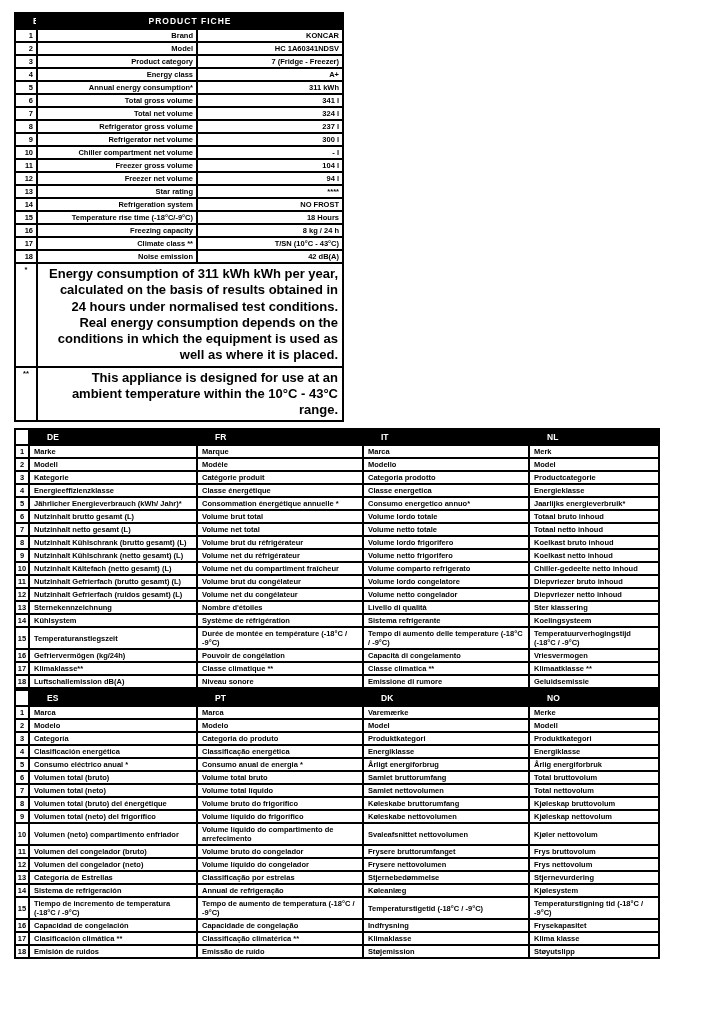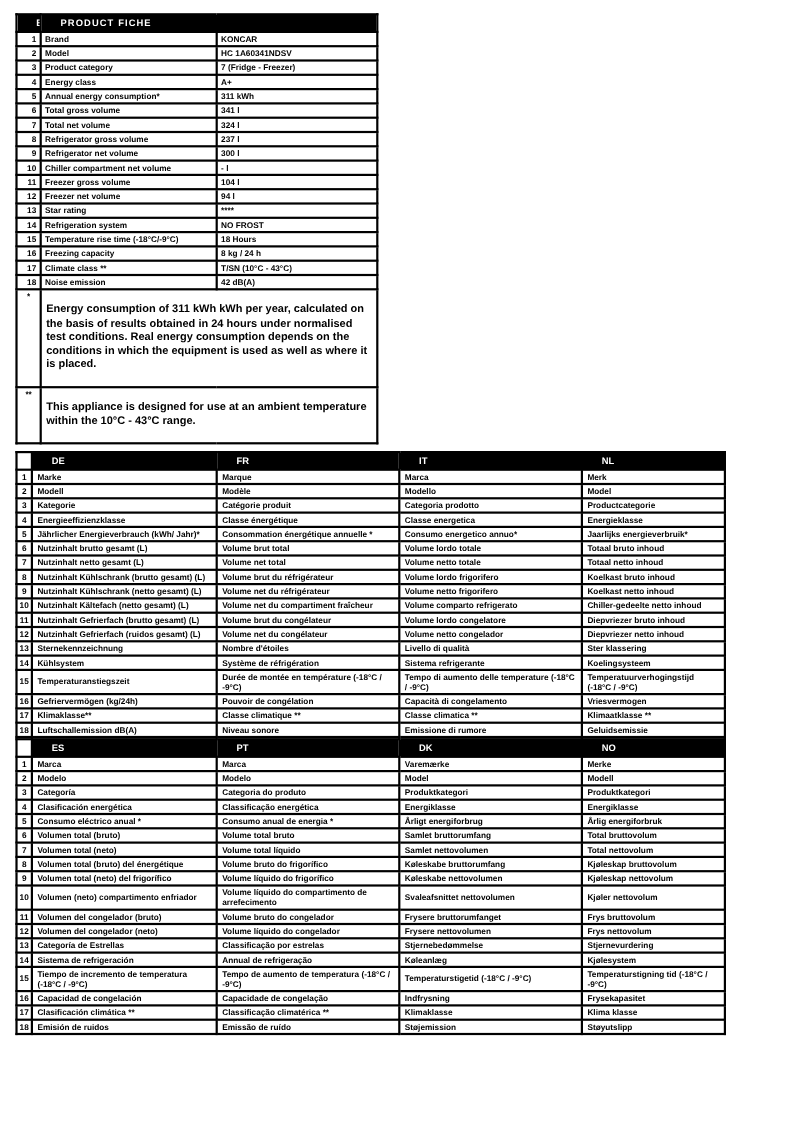--- a/index.html
+++ b/index.html
@@ -16,38 +16,38 @@
   th, td {
     border: 2px solid #000;
     font-weight: bold;
     color: #000;
     overflow: hidden;
     vertical-align: middle;
   }
 
   
   .fiche { width: 330px; margin-bottom: 6px; }
-  .fiche td { font-size: 7.5px; line-height: 1.2; padding: 1px 3px; height: 13px; }
+  .fiche td { font-size: 7.5px; line-height: 1.2; padding: 1px 3px; height: 13px; text-align: right; }
   .fiche td.num { text-align: right; padding-right: 3px; }
   .fiche td.marker { text-align: center; padding: 1px; vertical-align: top; }
-  .fiche td.footnote { font-size: 10px; line-height: 1.25; padding: 12px 4px; height: auto; }
+  .fiche td.footnote { font-size: 13px; line-height: 1.25; padding: 2px 4px; height: auto; }
 
   
   .langs { width: 646px; }
   .langs td { font-size: 7.5px; line-height: 1.2; padding: 1px 4px; height: 12px; }
   .langs td.num { text-align: center; padding: 1px; }
 
   
   th.bar {
     background: #000000; color: #ffffff;
     font-size: 8.5px; text-align: left;
     padding: 2px 17px; height: 13px;
     border-color: #000;
   }
-  th.bar.title { text-align: left; letter-spacing: 1px; }
+  th.bar.title { text-align: center; letter-spacing: 1px; }
   th.corner { background: #ffffff; height: 13px; padding: 0; }
 </style>
 </head>
 <body>
 
 <div class="page">
 
   <table class="fiche">
     <colgroup>
       <col style="width:22px">

